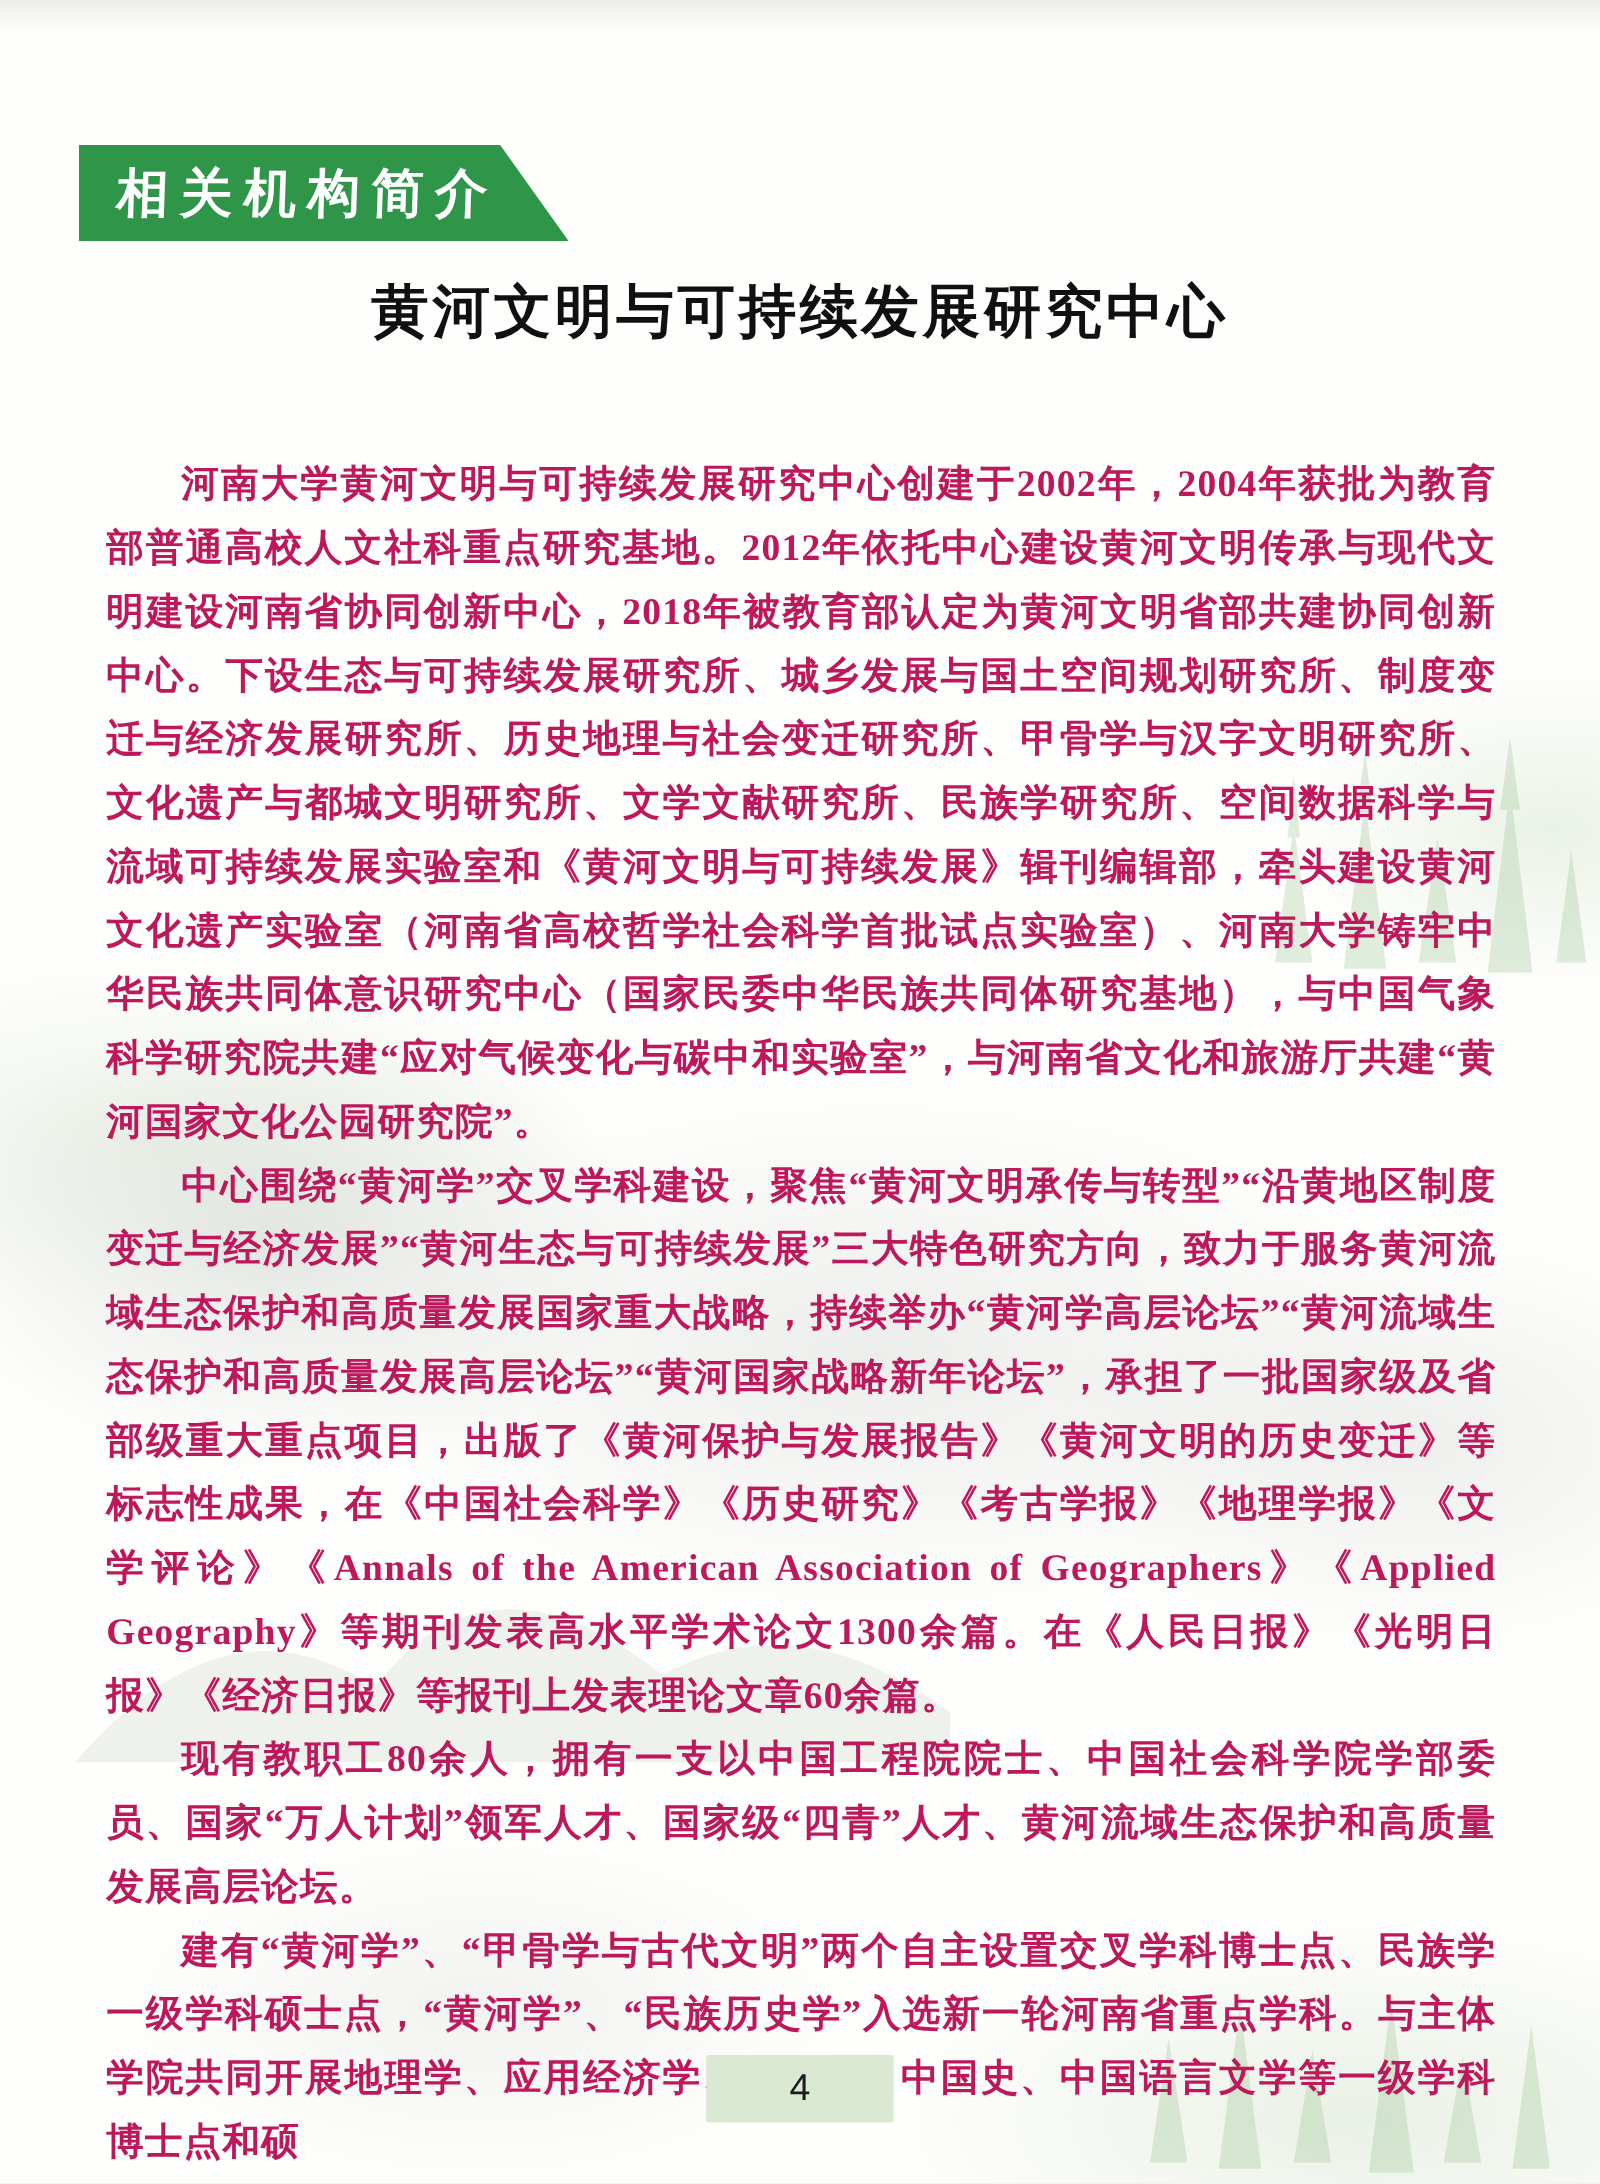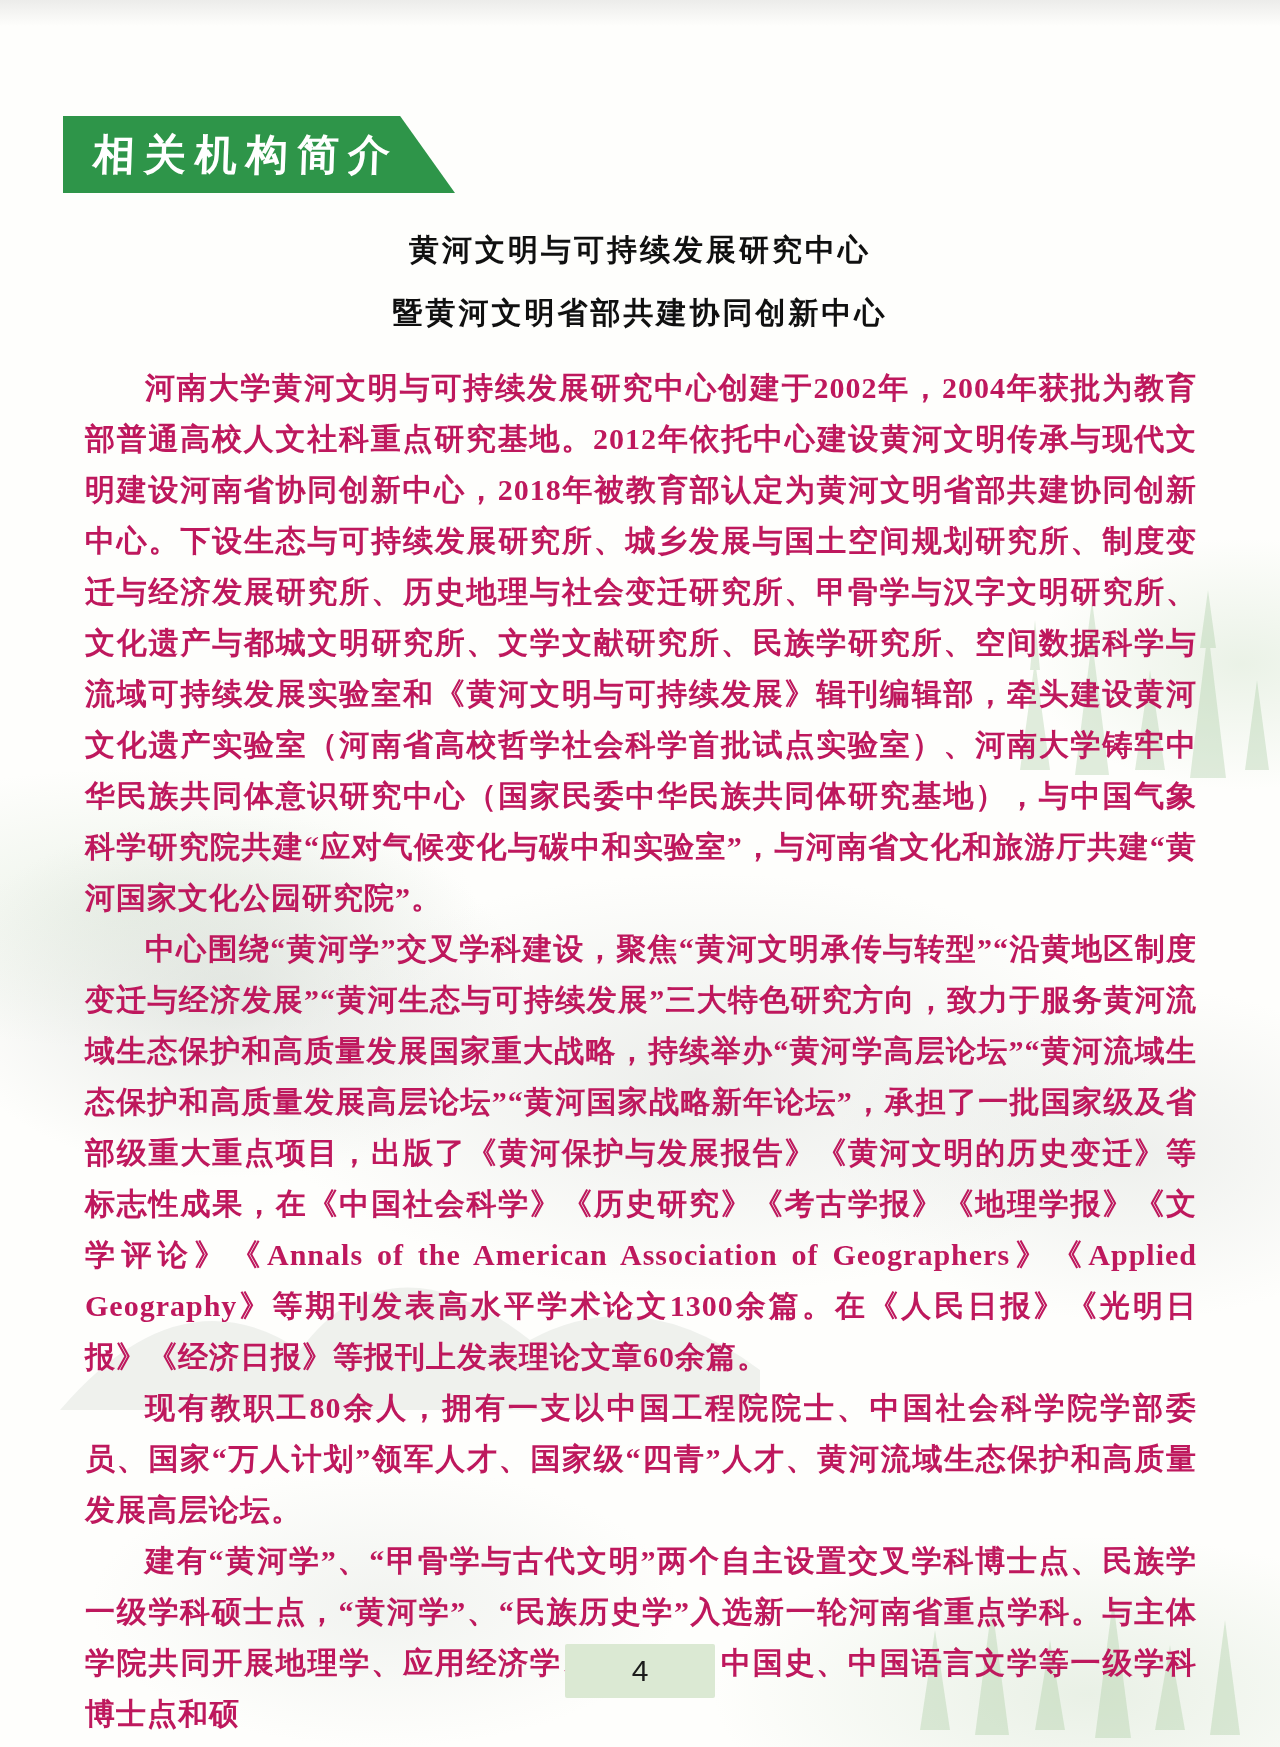--- a/index.html
+++ b/index.html
@@ -49,21 +49,21 @@
     font-weight: bold;
     font-size: 42px;
     letter-spacing: 9px;
     transform: skewX(-2deg);
   }
 
   
   .title-block { position: absolute; top: 218px; left: 0; width: 100%; text-align: center; }
   .title-line {
     font-family: "Liberation Sans", "DejaVu Sans", sans-serif;
-    font-size: 30px; font-weight: 700;
+    font-size: 46px; font-weight: 700;
     color: #101010;
     line-height: 63px;
     letter-spacing: 3px;
   }
 
   
   .content { position: absolute; top: 362px; left: 85px; width: 1112px; }
   .content p {
     font-size: 30px;
     line-height: 51px;
@@ -122,21 +122,20 @@
   <svg class="watermark-mountain" width="700" height="220" viewBox="0 0 700 220">
     <path d="M0 220 Q120 80 240 160 Q330 40 470 150 Q580 90 700 180 L700 220 Z" fill="#c3cbc4"></path>
   </svg>
 
   <div class="banner">
     <span class="banner-label">相关机构简介</span>
   </div>
 
   <div class="title-block">
     <div class="title-line">黄河文明与可持续发展研究中心</div>
-    <div class="title-line">暨黄河文明省部共建协同创新中心</div>
   </div>
 
   <div class="content">
     <p>河南大学黄河文明与可持续发展研究中心创建于2002年，2004年获批为教育部普通高校人文社科重点研究基地。2012年依托中心建设黄河文明传承与现代文明建设河南省协同创新中心，2018年被教育部认定为黄河文明省部共建协同创新中心。下设生态与可持续发展研究所、城乡发展与国土空间规划研究所、制度变迁与经济发展研究所、历史地理与社会变迁研究所、甲骨学与汉字文明研究所、文化遗产与都城文明研究所、文学文献研究所、民族学研究所、空间数据科学与流域可持续发展实验室和《黄河文明与可持续发展》辑刊编辑部，牵头建设黄河文化遗产实验室（河南省高校哲学社会科学首批试点实验室）、河南大学铸牢中华民族共同体意识研究中心（国家民委中华民族共同体研究基地），与中国气象科学研究院共建“应对气候变化与碳中和实验室”，与河南省文化和旅游厅共建“黄河国家文化公园研究院”。</p>
     <p>中心围绕“黄河学”交叉学科建设，聚焦“黄河文明承传与转型”“沿黄地区制度变迁与经济发展”“黄河生态与可持续发展”三大特色研究方向，致力于服务黄河流域生态保护和高质量发展国家重大战略，持续举办“黄河学高层论坛”“黄河流域生态保护和高质量发展高层论坛”“黄河国家战略新年论坛”，承担了一批国家级及省部级重大重点项目，出版了《黄河保护与发展报告》《黄河文明的历史变迁》等标志性成果，在《中国社会科学》《历史研究》《考古学报》《地理学报》《文学评论》《Annals of the American Association of Geographers》《Applied Geography》等期刊发表高水平学术论文1300余篇。在《人民日报》《光明日报》《经济日报》等报刊上发表理论文章60余篇。</p>
     <p>现有教职工80余人，拥有一支以中国工程院院士、中国社会科学院学部委员、国家“万人计划”领军人才、国家级“四青”人才、黄河流域生态保护和高质量发展高层论坛。</p>
     <p>建有“黄河学”、“甲骨学与古代文明”两个自主设置交叉学科博士点、民族学一级学科硕士点，“黄河学”、“民族历史学”入选新一轮河南省重点学科。与主体学院共同开展地理学、应用经济学、考古学、中国史、中国语言文学等一级学科博士点和硕</p>
   </div>
 
   <div class="page-footer">

